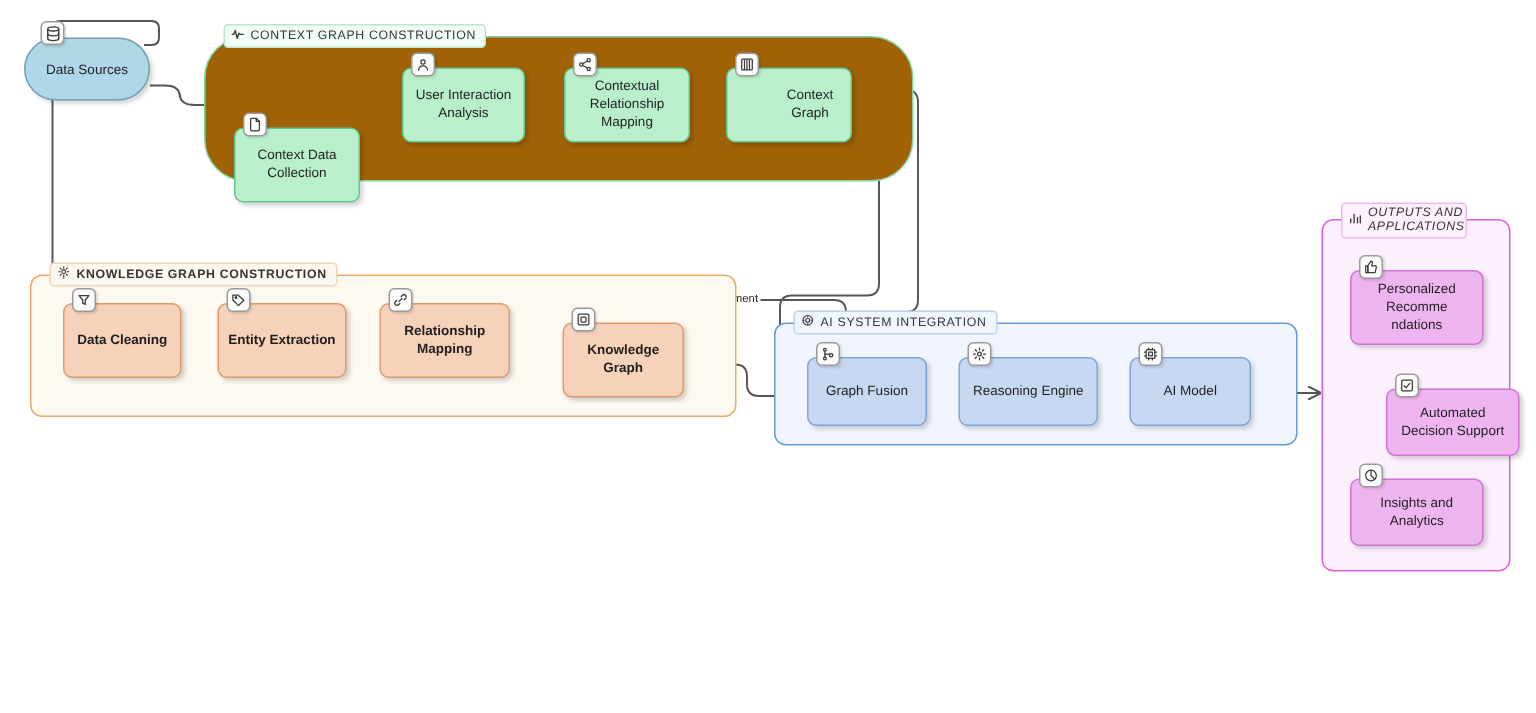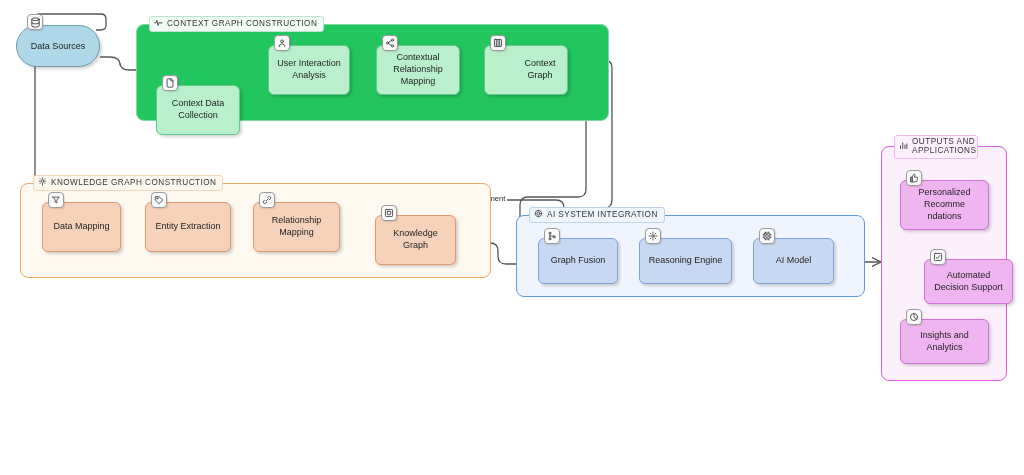--- a/index.html
+++ b/index.html
@@ -26,26 +26,26 @@
     display:flex; align-items:center; gap:4px;
     padding:1px 6px 2px 4px;
     border-radius:3px;
     font-size:8.2px;
     letter-spacing:0.45px;
     color:#343434;
     white-space:nowrap;
     line-height:1.15;
     border-width:1px; border-style:solid;
   }
-  .group-label.two-line { top:-12px; white-space:normal; width:84px; }
+  .group-label.two-line { top:-12px; white-space:normal; width:84px;font-style:italic; }
   .group-label .gicon { flex:0 0 auto; display:block; }
 
-  .g-context { background:#22c55e; border-color:#7ed8a3; }
+  .g-context { background:#a16207; border-color:#7ed8a3;border-radius:28px; }
   .g-context .group-label { background:#f2fcf6; border-color:#b9e6cb; }
-  .g-knowledge { background:#fdf9f1; border-color:#eaa964; }
+  .g-knowledge { background:#fdf9f1; border-color:#eaa964;font-weight:bold; }
   .g-knowledge .group-label { background:#fdf8ef; border-color:#f0d6b2; }
   .g-ai { background:#f0f5fd; border-color:#5f9ad8; }
   .g-ai .group-label { background:#eff5fd; border-color:#bcd2ee; }
   .g-outputs { background:#fdf0fd; border-color:#e15ce4; }
   .g-outputs .group-label { background:#fdf1fd; border-color:#eeb9ef; }
 
   
   .node {
     position:absolute;
     border-radius:6px;
@@ -222,21 +222,21 @@
       </span>
       <span>KNOWLEDGE GRAPH CONSTRUCTION</span>
     </div>
 
     <div class="node n-peach" style="left:21px; top:18px; width:79px; height:50px;">
       <div class="badge">
         <svg width="10" height="10" viewBox="0 0 24 24" fill="none" stroke="#3a3a3a" stroke-width="2" stroke-linecap="round" stroke-linejoin="round">
           <path d="M4 5h16l-6 7v7l-4-2v-5z"></path>
         </svg>
       </div>
-      <span>Data Mapping</span>
+      <span>Data Cleaning</span>
     </div>
 
     <div class="node n-peach" style="left:124px; top:18px; width:86px; height:50px;">
       <div class="badge">
         <svg width="10" height="10" viewBox="0 0 24 24" fill="none" stroke="#3a3a3a" stroke-width="2" stroke-linecap="round" stroke-linejoin="round">
           <path d="M20.5 12.5 12 21 3 12V4h8z"></path>
           <circle cx="8" cy="8" r="1.4"></circle>
         </svg>
       </div>
       <span>Entity Extraction</span>

